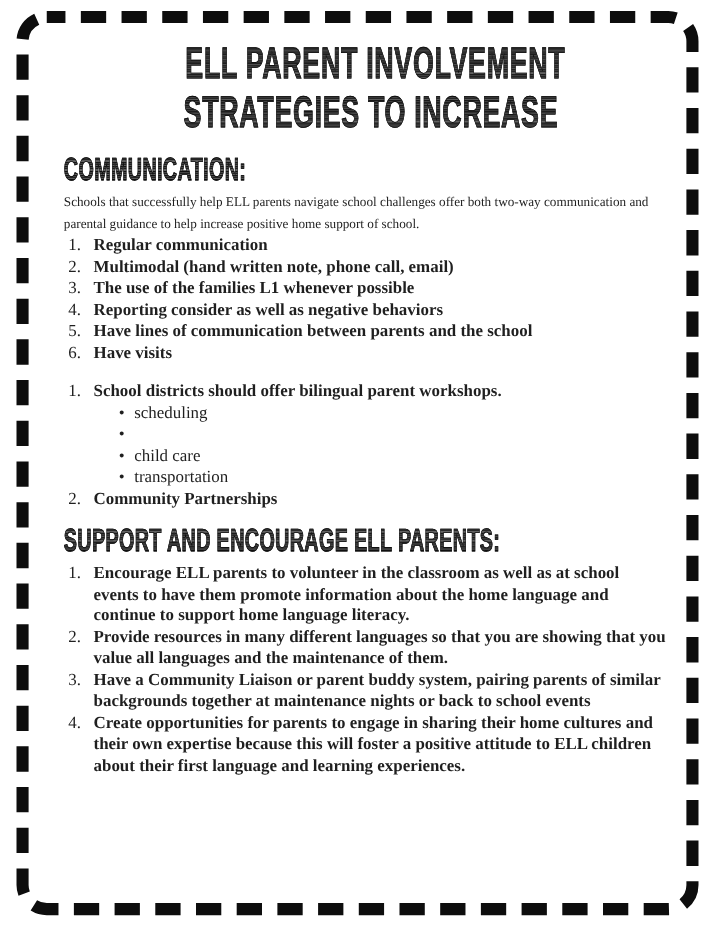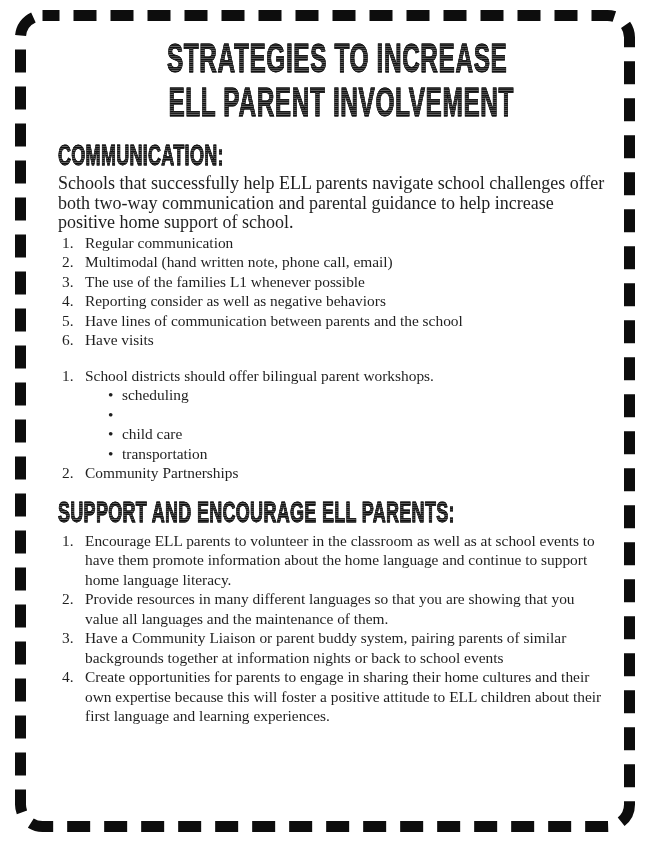--- a/index.html
+++ b/index.html
@@ -54,48 +54,48 @@
   .h-span {
     display: inline-block;
     font-size: 29px;
     letter-spacing: 0.5px;
     transform: scaleX(0.62);
     transform-origin: 0 50%;
     white-space: nowrap;
   }
   .intro {
     margin: 0;
-    font-size: 18px;
+    font-size: 12px;
     line-height: 19.5px;
   }
   .list { margin: 0; }
   .li { display: flex; font-size: 15.4px; line-height: 19.5px; }
   .num { flex: 0 0 23px; padding-left: 4px; }
-  .li-text { flex: 1; }
+  .li-text { flex: 1; font-weight: bold; }
   .sub { display: flex; padding-left: 50px; font-size: 15.4px; line-height: 19.5px; }
   .dot { flex: 0 0 14px; }
   .sub-text { flex: 1; }
 </style>
 </head>
 <body>
 
 <div class="page">
 
   <svg class="border-svg" width="654" height="846" viewBox="0 0 654 846">
     <rect x="20.5" y="15.5" width="609" height="811" rx="22" ry="22" fill="none" stroke="#0d0d0d" stroke-width="11" stroke-dasharray="23 14" stroke-dashoffset="6"></rect>
   </svg>
 
   <div class="sheet">
 
     <div class="title">
       <div class="t-line">
-        <span class="hatch t-span">STRATEGIES TO INCREASE</span>
+        <span class="hatch t-span">ELL PARENT INVOLVEMENT</span>
       </div>
       <div class="t-line">
-        <span class="hatch t-span">ELL PARENT INVOLVEMENT</span>
+        <span class="hatch t-span">STRATEGIES TO INCREASE</span>
       </div>
     </div>
 
     <section class="sec">
       <h2 class="sec-h">
         <span class="hatch h-span">COMMUNICATION:</span>
       </h2>
       <p class="intro">Schools that successfully help ELL parents navigate school challenges offer both two-way communication and parental guidance to help increase positive home support of school.</p>
       <div class="list">
         <div class="li">
@@ -161,21 +161,21 @@
         <div class="li">
           <span class="num">1.</span>
           <span class="li-text">Encourage ELL parents to volunteer in the classroom as well as at school events to have them promote information about the home language and continue to support home language literacy.</span>
         </div>
         <div class="li">
           <span class="num">2.</span>
           <span class="li-text">Provide resources in many different languages so that you are showing that you value all languages and the maintenance of them.</span>
         </div>
         <div class="li">
           <span class="num">3.</span>
-          <span class="li-text">Have a Community Liaison or parent buddy system, pairing parents of similar backgrounds together at information nights or back to school events</span>
+          <span class="li-text">Have a Community Liaison or parent buddy system, pairing parents of similar backgrounds together at maintenance nights or back to school events</span>
         </div>
         <div class="li">
           <span class="num">4.</span>
           <span class="li-text">Create opportunities for parents to engage in sharing their home cultures and their own expertise because this will foster a positive attitude to ELL children about their first language and learning experiences.</span>
         </div>
       </div>
     </section>
 
   </div>
 </div>

